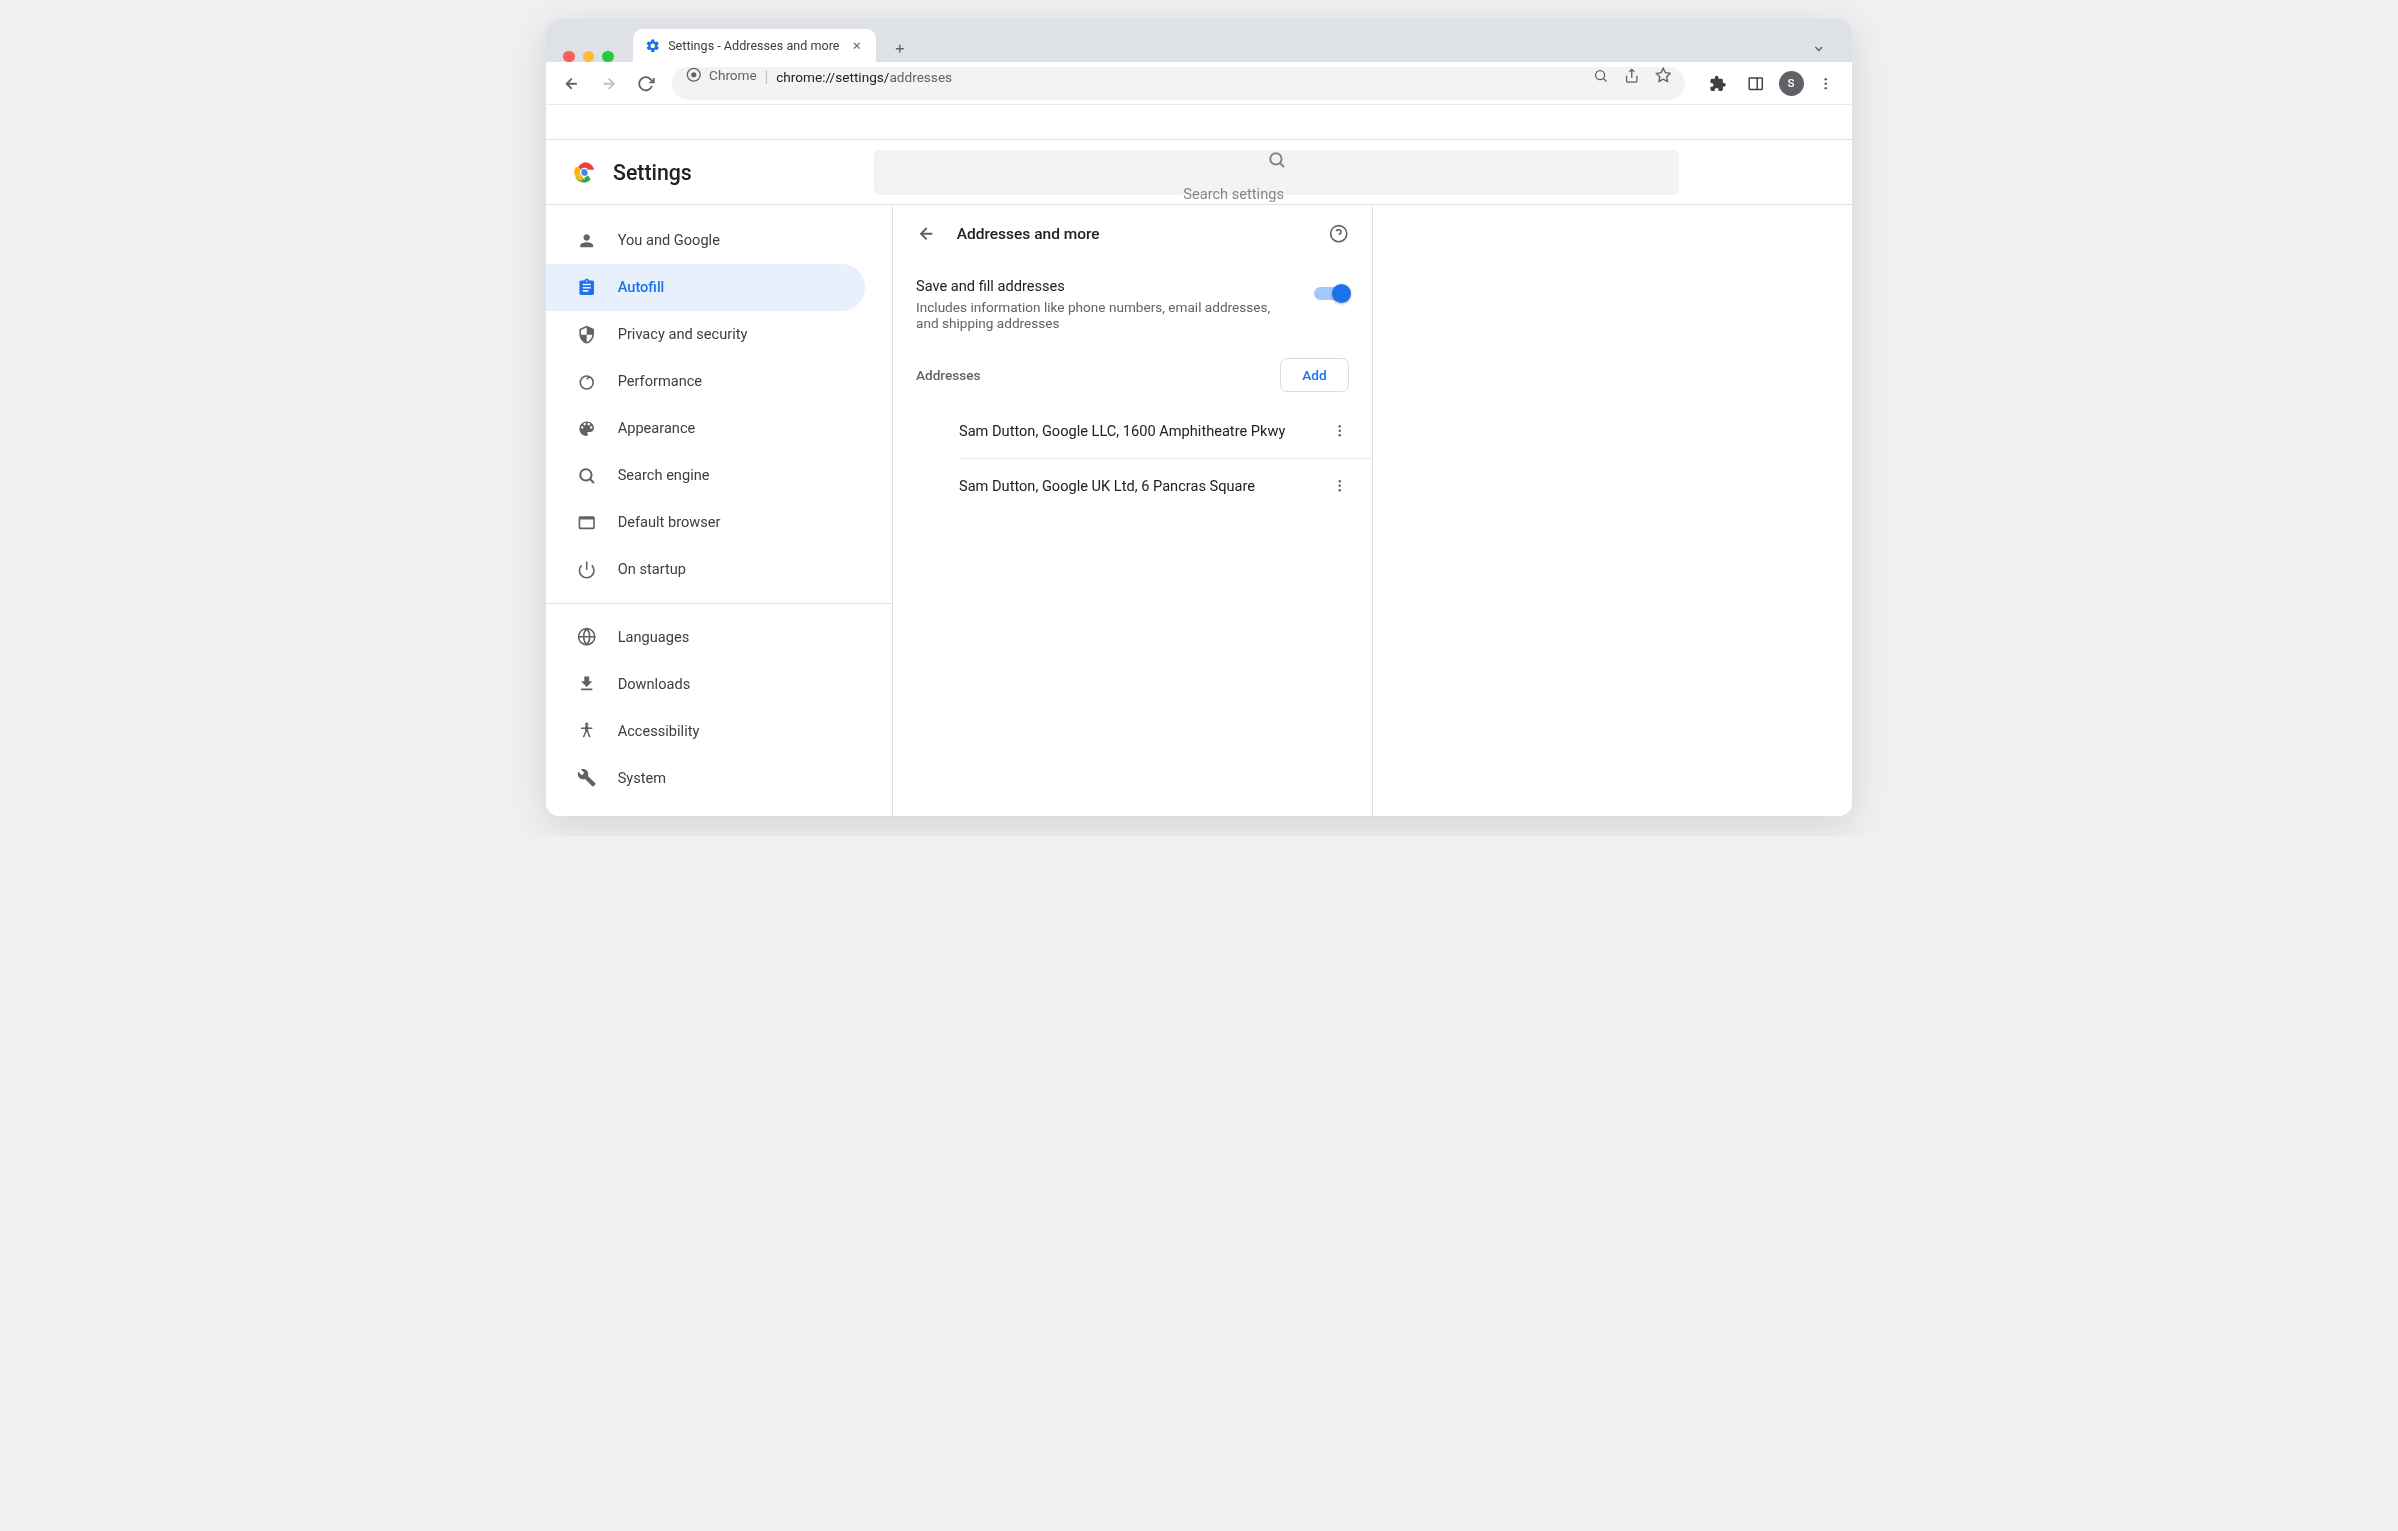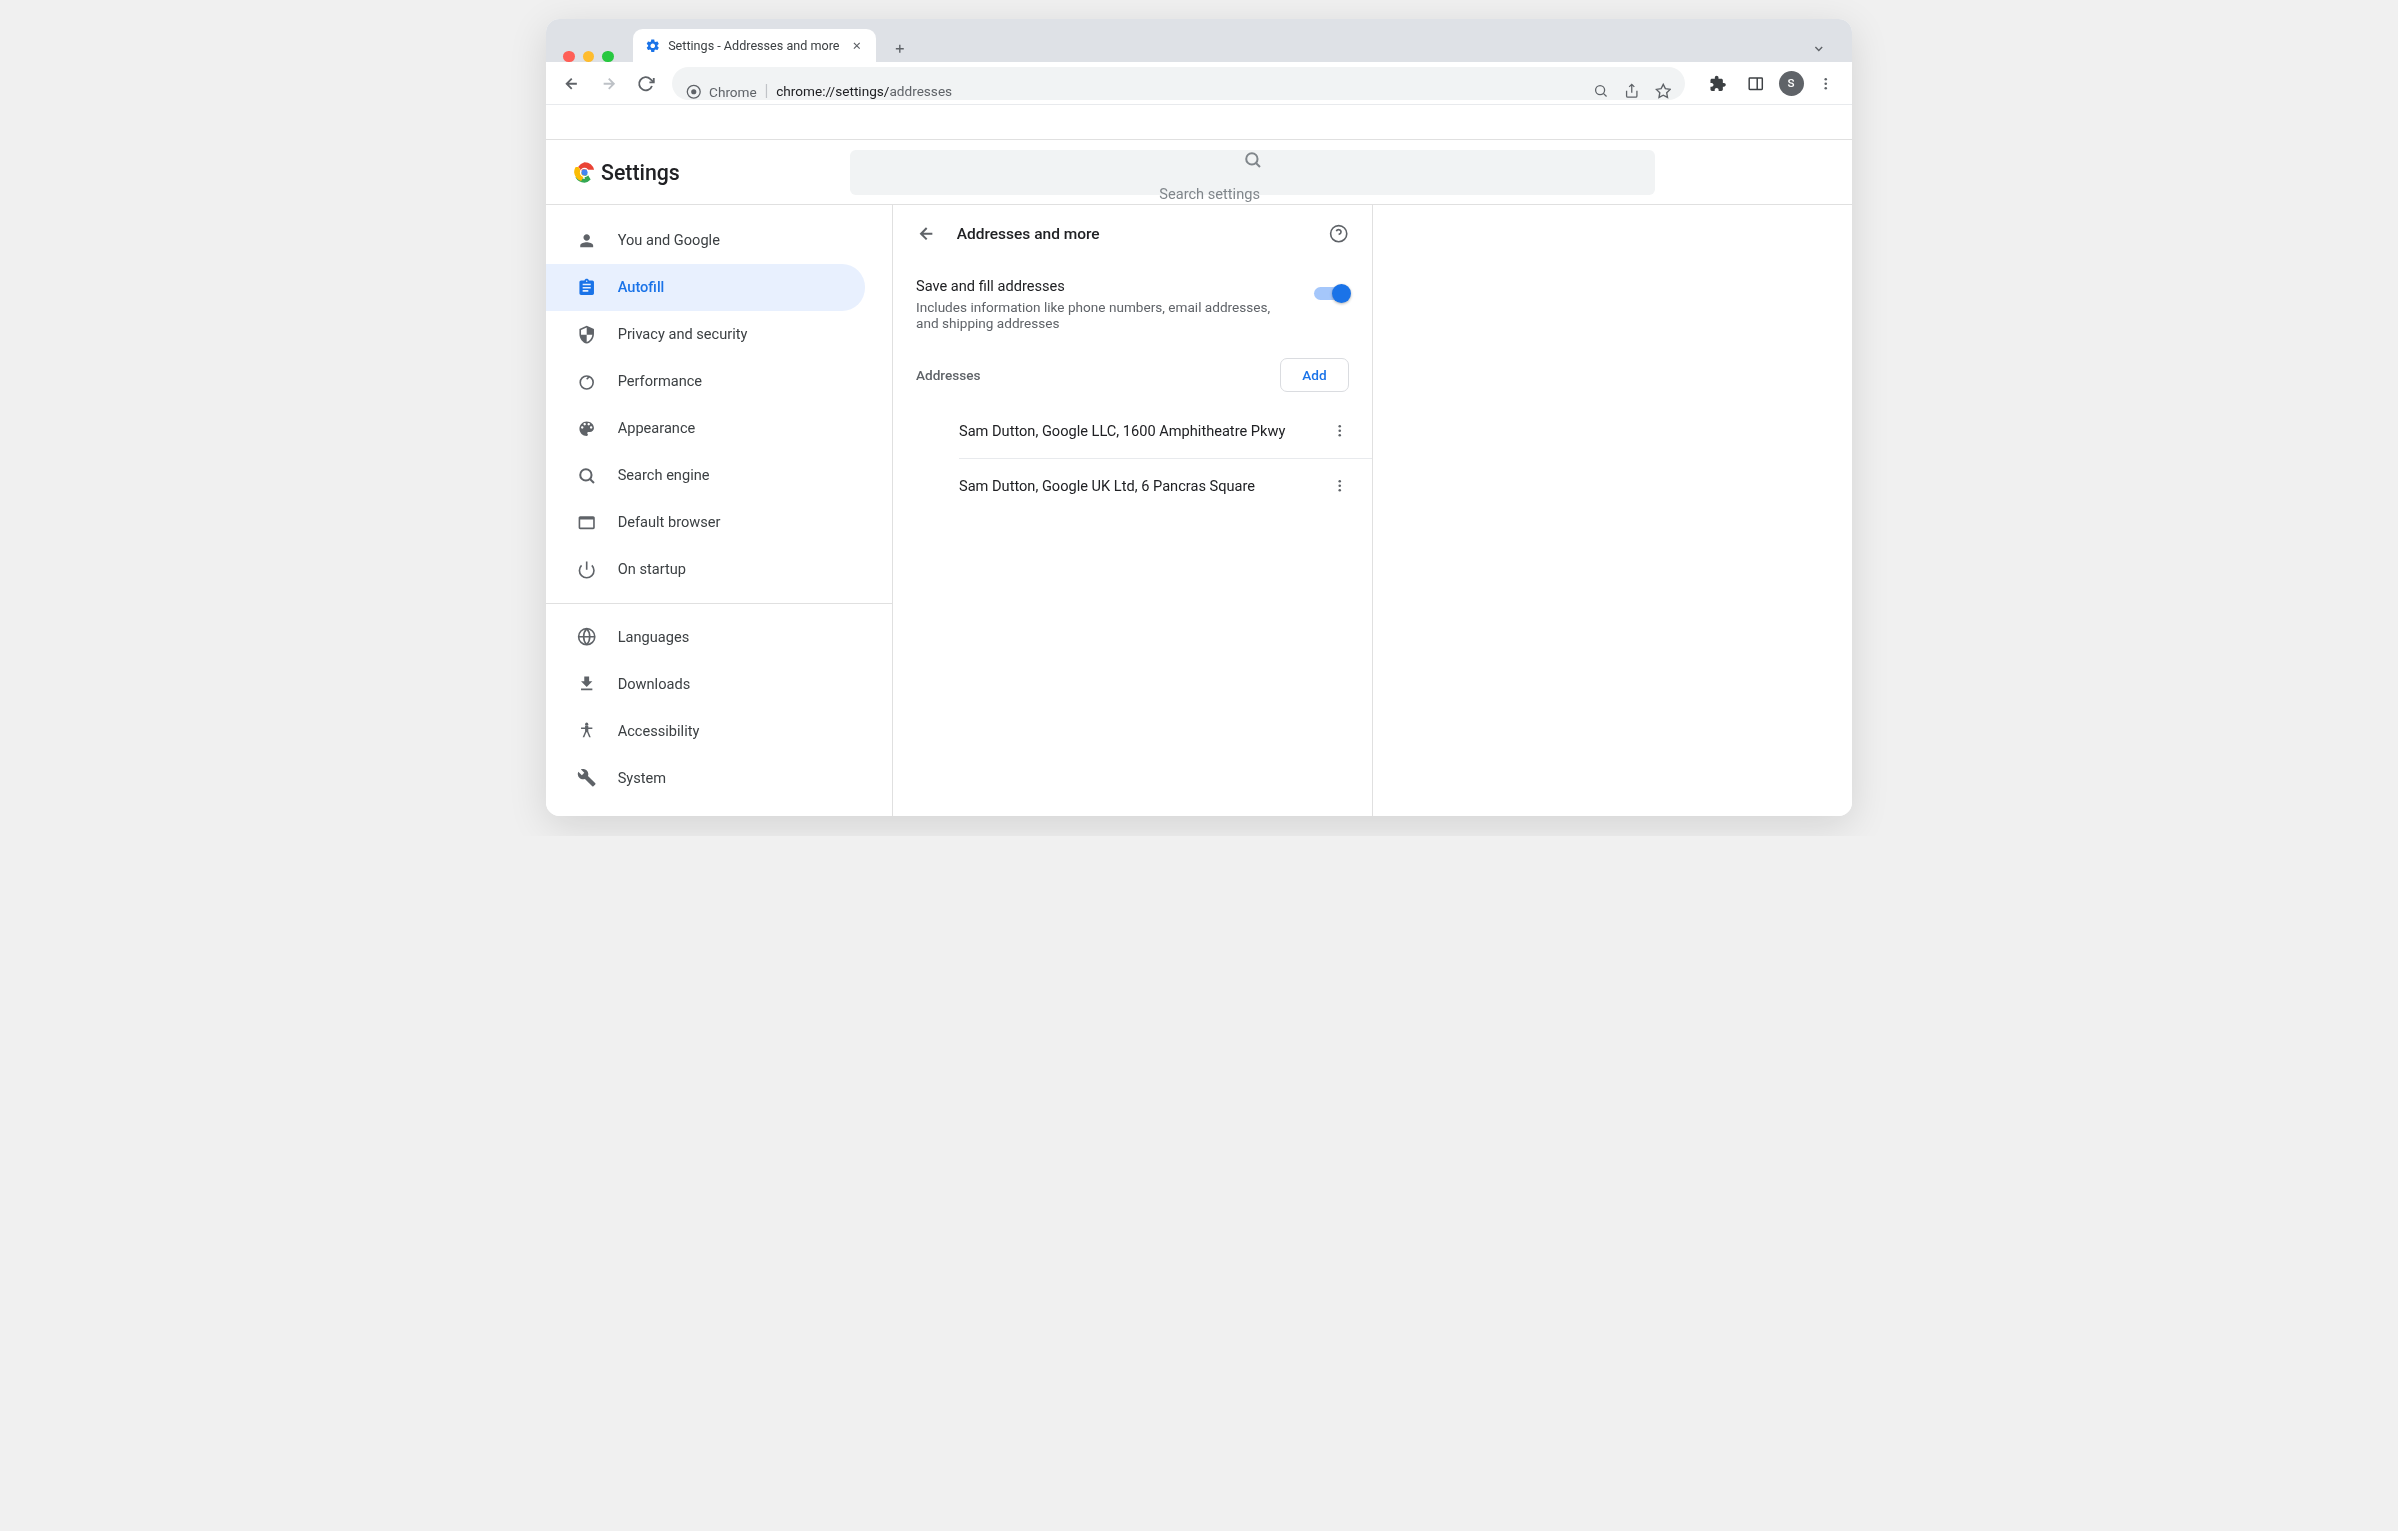--- a/index.html
+++ b/index.html
@@ -60,42 +60,42 @@
       border-radius: 50%;
       cursor: pointer;
     }
     .toolbar-btn.disabled { color: #bdc1c6; cursor: default; }
     .omnibox {
       flex: 1;
       height: 33px;
       background: #f1f3f4;
       border-radius: 16.5px;
       display: flex;
-      align-items: flex-end;
+      align-items: flex-start;
       padding: 0 13.6px;
       gap: 7.8px;
       margin: 0 5.8px;
     }
     .omnibox-scheme { color: #5f6368; font-size: 13.6px; }
     .omnibox-divider { color: #c0c3c7; }
     .omnibox-path { color: #5f6368; font-size: 13.6px; }
     .omnibox-host { color: #202124; font-size: 13.6px; }
     .omnibox-right { margin-left: auto; display: flex; align-items: center; gap: 13.6px; color: #5f6368; }
     .omnibox-right .ricon { width: 17.5px; height: 17.5px; display: flex; align-items: center; justify-content: center; cursor: pointer; }
     .toolbar-right { display: flex; align-items: center; gap: 5.8px; padding-left: 5.8px;}
     .avatar { width: 25px; height: 25px; border-radius: 50%; background: #5f6368; color: #fff; display: flex; align-items: center; justify-content: center; font-size: 11.6px; font-weight: 500; }
 
     .settings-chrome { height: 34px; background: #fff; }
 
     .settings-header {
       height: 66px;
       display: flex;
       align-items: center;
       padding: 0 27px;
-      gap: 5px;
+      gap: 17px;
       border-top: 1px solid #e0e0e0;
       border-bottom: 1px solid #e0e0e0;
       background: #fff;
     }
     .chrome-logo { width: 23px; height: 23px; }
     .settings-title { font-size: 21.3px; font-weight: 500; color: #202124; }
     .search-settings {
       margin-left: 165px;
       width: 805px;
       height: 45px;

